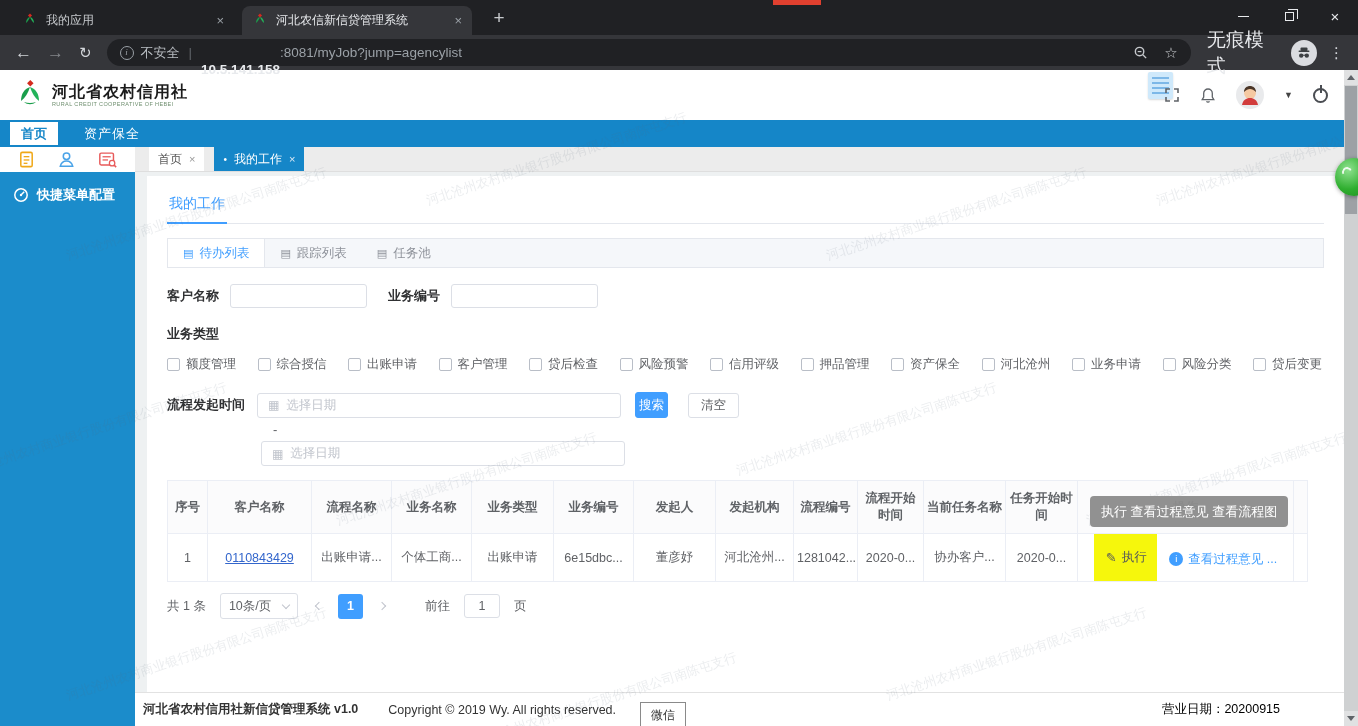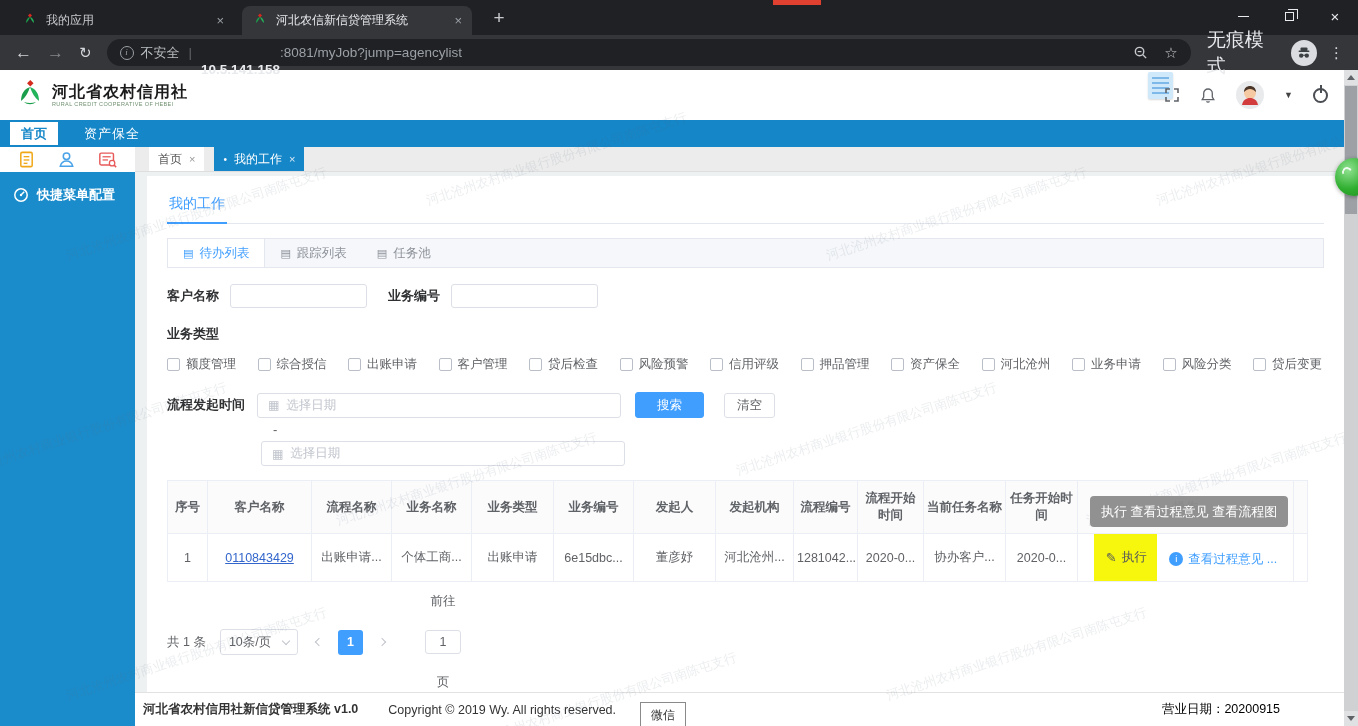--- a/index.html
+++ b/index.html
@@ -87,21 +87,21 @@
   .in2 { width:147px; margin-left:11px; }
   .gap2 { margin-left:21px; }
   .biztype { margin-top:17px; }
   .cbrow { display:flex; justify-content:space-between; margin-top:13px; padding-right:2px; }
   .cb { display:flex; align-items:center; gap:6px; color:#606266; font-size:12.5px; }
   .cbbox { width:13px; height:13px; border:1px solid #b9bec7; border-radius:2px; background:#fff; flex:0 0 auto; }
   .timerow { margin-top:19px; display:flex; align-items:center; }
   .datebox { width:364px; height:25px; border:1px solid #dcdfe6; border-radius:3px; display:flex; align-items:center; gap:7px; padding:0 10px; color:#c0c4cc; font-size:12.5px; }
   .datebox .calic { color:#c0c4cc; font-size:12px; }
   .db1 { margin-left:12px; }
-  .btn-search { background:#409eff; color:#fff; border:1px solid #409eff; border-radius:3px; height:26px; padding:0 21px; font-size:12.5px; display:flex; align-items:center; margin-left:14px; }
+  .btn-search { background:#409eff; color:#fff; border:1px solid #409eff; border-radius:3px; height:26px; padding:0 3px; font-size:12.5px; display:flex; align-items:center; margin-left:14px; }
   .btn-clear { background:#fff; color:#606266; border:1px solid #dcdfe6; border-radius:3px; height:25px; padding:0 12px; font-size:12.5px; display:flex; align-items:center; margin-left:20px; }
   .dashrow { margin:4px 0 4px 106px; color:#606266; font-size:13px; }
   .db2 { margin-left:94px; }
 
   table.grid { margin-top:14px; border-collapse:collapse; width:1140px; table-layout:fixed; }
   .grid th { border:1px solid #ebeef5; background:#fbfbfc; color:#5f6266; font-size:12.5px; font-weight:bold; padding:9px 3px; line-height:17px; word-break:break-all; text-align:center; }
   .grid td { border:1px solid #ebeef5; color:#606266; font-size:12.5px; text-align:center; height:46px; white-space:nowrap; overflow:hidden; padding:0 3px; }
   .grid a { color:#3366cc; }
   .ophdr { position:relative; overflow:visible; }
   .tooltip { position:absolute; left:12px; top:15px; background:rgba(140,140,140,0.96); color:#fff; font-size:13px; font-weight:normal; padding:7px 11px; border-radius:4px; white-space:nowrap; z-index:6; }
@@ -113,21 +113,21 @@
 
   .pagerow { display:flex; align-items:center; margin-top:11px; font-size:12.5px; color:#606266; }
   .psel { width:78px; height:26px; border:1px solid #dcdfe6; border-radius:3px; display:flex; align-items:center; justify-content:space-between; padding:0 8px; margin-left:14px; color:#606266; }
   .chev { width:6px; height:6px; border-left:1.5px solid #c0c4cc; border-bottom:1.5px solid #c0c4cc; display:inline-block; }
   .chev.down { transform:rotate(-45deg); margin-top:-3px; }
   .chev.left { transform:rotate(45deg); }
   .chev.right { transform:rotate(-135deg); }
   .pbtn { padding:0 8px; margin-left:10px; display:flex; align-items:center; }
   .pnum { background:#409eff; color:#fff; min-width:25px; height:25px; border-radius:3px; display:flex; align-items:center; justify-content:center; font-weight:bold; margin-left:8px; }
   .pnext { margin-left:8px; }
-  .gotow { display:flex; align-items:center; gap:20px; margin-left:32px;flex-direction:column; }
+  .gotow { display:flex; align-items:center; gap:14px; margin-left:32px; }
   .goin { width:36px; height:24px; border:1px solid #dcdfe6; border-radius:3px; text-align:center; font-size:12.5px; color:#606266; font-family:inherit; }
 
   .footer { height:34px; background:#fff; border-top:1px solid #e2e2e2; display:flex; align-items:center; font-size:12.5px; color:#333; position:relative; flex:0 0 auto; }
   .fname { margin-left:8px; font-weight:bold; color:#333; }
   .fcopy { margin-left:30px; color:#333; }
   .wechat { border:1px solid #8a8a8a; background:#fff; padding:4px 10px 9px; font-size:12px; color:#333; margin-left:24px; transform:translateY(8px); }
   .fright { position:absolute; right:78px; color:#000; font-weight:normal; }
 
   
   .vscroll { position:absolute; top:70px; right:0; bottom:0; width:14px; background:#cfd1d2; z-index:20; }

